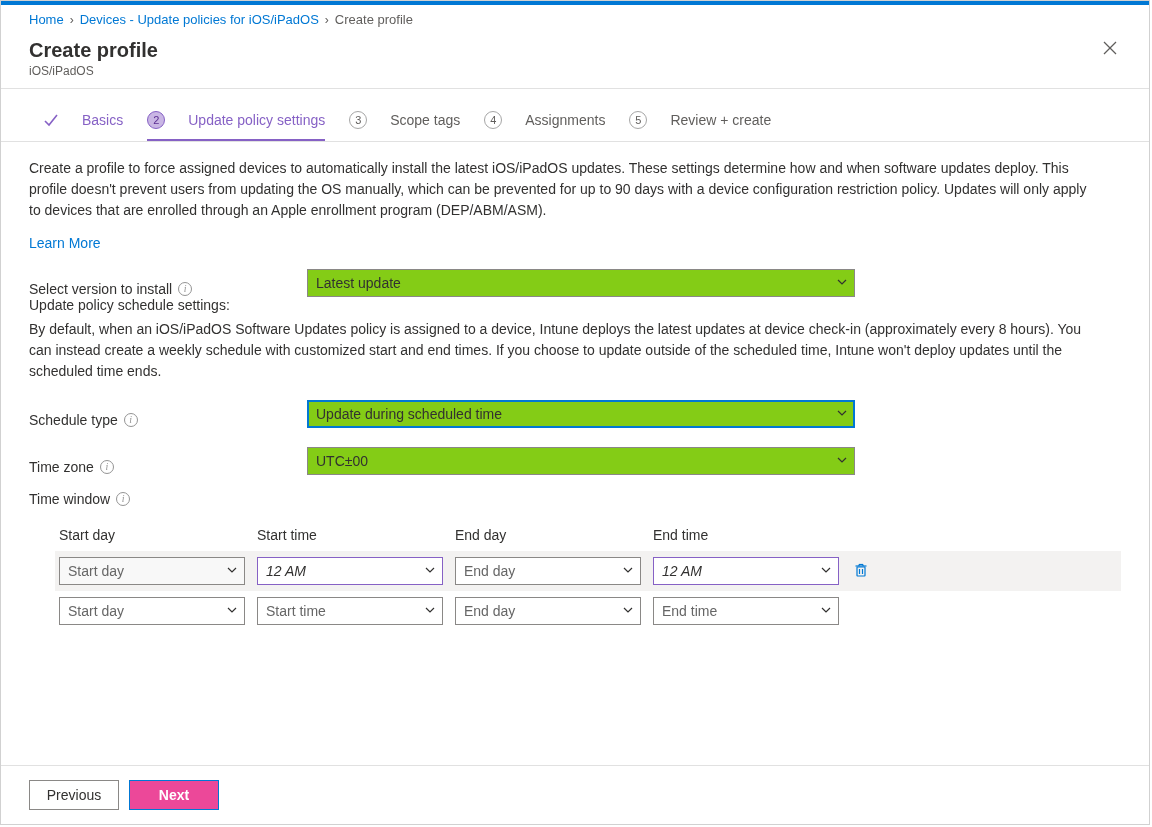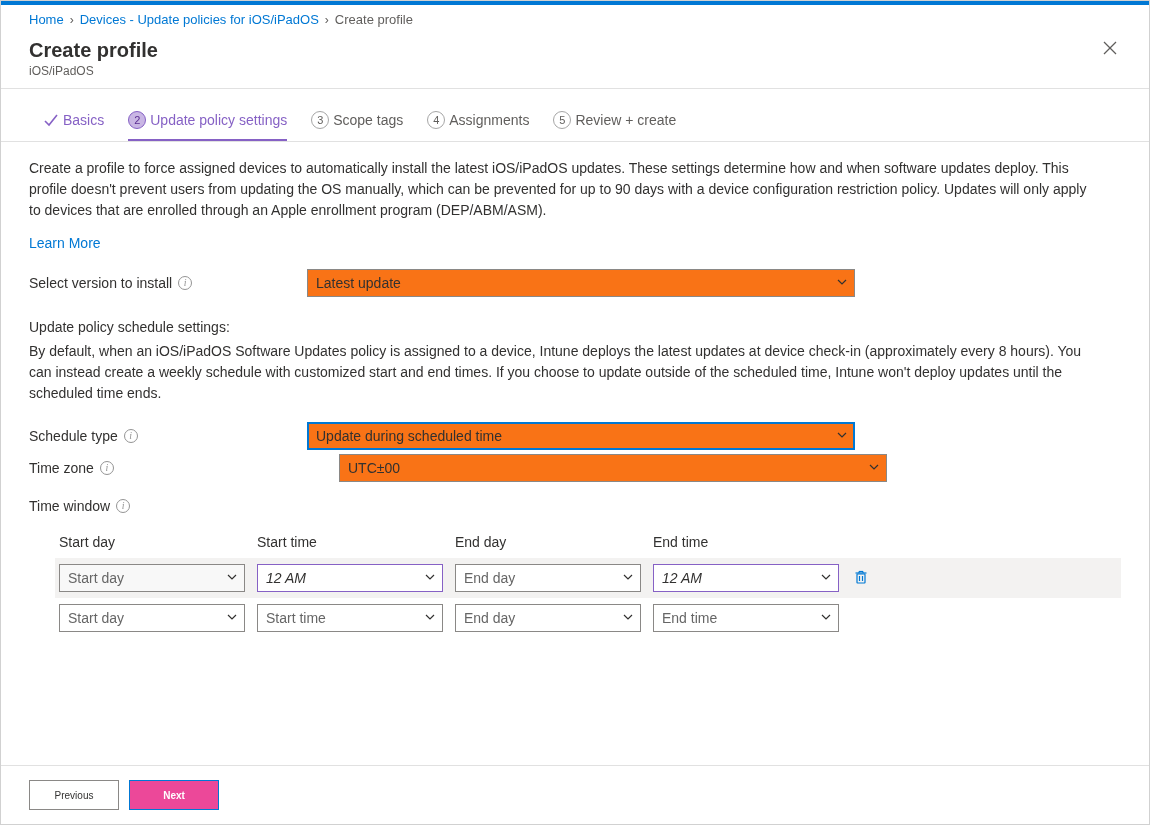--- a/index.html
+++ b/index.html
@@ -9,58 +9,58 @@
   .breadcrumb { padding: 7px 16px 4px 28px; font-size: 13px; display: flex; align-items: center; gap: 6px; color: #605e5c; }
   .breadcrumb a { color: #0078d4; text-decoration: none; cursor: pointer; }
   .breadcrumb .chev { color: #605e5c; font-size: 12px; }
   .header { padding: 8px 28px 10px 28px; display: flex; justify-content: space-between; align-items: flex-start; border-bottom: 1px solid #e1e1e1; }
   .header h1 { font-size: 20px; font-weight: 600; color: #323130; }
   .header .sub { font-size: 12px; color: #605e5c; margin-top: 2px; }
   .close { color: #605e5c; cursor: pointer; padding: 2px 4px; font-size: 16px; }
   .close svg { width: 14px; height: 14px; }
 
   .tabs { display: flex; gap: 24px; padding: 22px 28px 0 42px; border-bottom: 1px solid #e1e1e1; align-items: center; }
-  .tab { display: flex; align-items: center; gap: 4px; padding-bottom: 10px; color: #605e5c; font-size: 14px; cursor: pointer; border-bottom: 2px solid transparent; }
+  .tab { display: flex; align-items: center; gap: 23px; padding-bottom: 10px; color: #605e5c; font-size: 14px; cursor: pointer; border-bottom: 2px solid transparent; }
   .tab.done { color: #8661c5; }
   .tab.done .check { color: #8a55cf; }
   .tab.active { color: #8661c5; border-bottom-color: #8661c5; font-weight: 400; }
   .tab .num { width: 18px; height: 18px; border: 1px solid #a6a6a6; border-radius: 50%; display: inline-flex; align-items: center; justify-content: center; font-size: 11px; color: #605e5c; background: #fff; }
   .tab.active .num { background: #c9b6e4; border-color: #8661c5; color: #5b2e91; }
   .tab .check { display: inline-flex; }
 
   .content { padding: 16px 28px 10px 28px; flex: 1; overflow: auto; }
   .desc { max-width: 1060px; line-height: 1.5; color: #323130; }
   .learnmore { color: #0078d4; text-decoration: none; display: inline-block; margin-top: 14px; cursor: pointer; }
 
-  .field-row { display: flex; align-items: center; margin-top: 18px; }
+  .field-row { display: flex; align-items: flex-end; margin-top: 18px; }
   .field-label { width: 278px; display: flex; align-items: center; gap: 6px; color: #323130; }
   .info-icon { width: 14px; height: 14px; border: 1px solid #949494; border-radius: 50%; display: inline-flex; align-items: center; justify-content: center; font-size: 10px; line-height: 1; color: #949494; font-style: italic; font-family: serif; }
-  .dropdown { width: 548px; height: 28px; border: 1px solid #8a8886; background: #f97316; display: flex; align-items: center; justify-content: space-between; padding: 0 6px 0 8px; cursor: pointer; font-size: 14px; color: #323130; }
+  .dropdown { width: 548px; height: 28px; border: 1px solid #8a8886; background: #84cc16; display: flex; align-items: center; justify-content: space-between; padding: 0 6px 0 8px; cursor: pointer; font-size: 14px; color: #323130; }
   .dropdown.focused { border: 2px solid #0078d4; padding: 0 5px 0 7px; }
   .dropdown .chev { }
   .chev svg { width: 12px; height: 12px; }
 
-  .section-title { margin-top: 22px; color: #323130; }
+  .section-title { color: #323130; }
   .section-para { margin-top: 6px; line-height: 1.5; max-width: 1060px; }
 
   .table-wrap { margin-top: 12px; margin-left: 30px; }
   .table-head { display: flex; gap: 12px; font-size: 14px; color: #323130; padding: 8px 0; }
   .col { width: 186px; }
   .table-body { }
   .table-row { display: flex; gap: 12px; padding: 6px 0; align-items: center; }
   .table-row.active { background: #f3f2f1; padding-left: 4px; margin-left: -4px; padding-top:6px; padding-bottom:6px; }
   .td-dd { width: 186px; height: 28px; border: 1px solid #8a8886; background: #fff; display: flex; align-items: center; justify-content: space-between; padding: 0 6px 0 8px; cursor: pointer; font-size: 14px; }
   .td-dd.ph { color: #666; }
   .td-dd.sel { border-color: #8661c5; font-style: italic; }
   .td-dd.sel-gray { background: #f8f8f8; }
   .trash { color: #0078d4; cursor: pointer; padding: 2px; }
   .trash svg { width: 16px; height: 16px; }
 
   .footer { border-top: 1px solid #e1e1e1; padding: 14px 28px; display: flex; gap: 10px; }
-  .btn { min-width: 90px; height: 30px; padding: 0 16px; font-size: 10px; cursor: pointer; border: 1px solid #8a8886; background: #fff; color: #323130; display:inline-flex; align-items:center; justify-content:center; }
+  .btn { min-width: 90px; height: 30px; padding: 0 16px; font-size: 14px; cursor: pointer; border: 1px solid #8a8886; background: #fff; color: #323130; display:inline-flex; align-items:center; justify-content:center; }
   .btn.primary { background: #ec4899; border-color: #0078d4; color: #fff; font-weight: 700; }
 </style>
 </head>
 <body>
 
 <div class="frame">
   <div class="topbar"></div>
 
   <div class="breadcrumb">
     <a>Home</a>
@@ -137,21 +137,21 @@
       </div>
       <div class="dropdown focused">
         <span>Update during scheduled time</span>
         <span class="chev"><svg viewBox="0 0 12 12" fill="none" stroke="#323130" stroke-width="1.2">
               <polyline points="2,4 6,8 10,4"></polyline>
             </svg></span>
       </div>
     </div>
 
 
-    <div class="field-row" style="margin-top:4px;gap:32px;">
+    <div class="field-row" style="margin-top:19px;">
       <div class="field-label">
         <span>Time zone</span>
         <span class="info-icon">i</span>
       </div>
       <div class="dropdown">
         <span>UTC±00</span>
         <span class="chev"><svg viewBox="0 0 12 12" fill="none" stroke="#323130" stroke-width="1.2">
               <polyline points="2,4 6,8 10,4"></polyline>
             </svg></span>
       </div>

